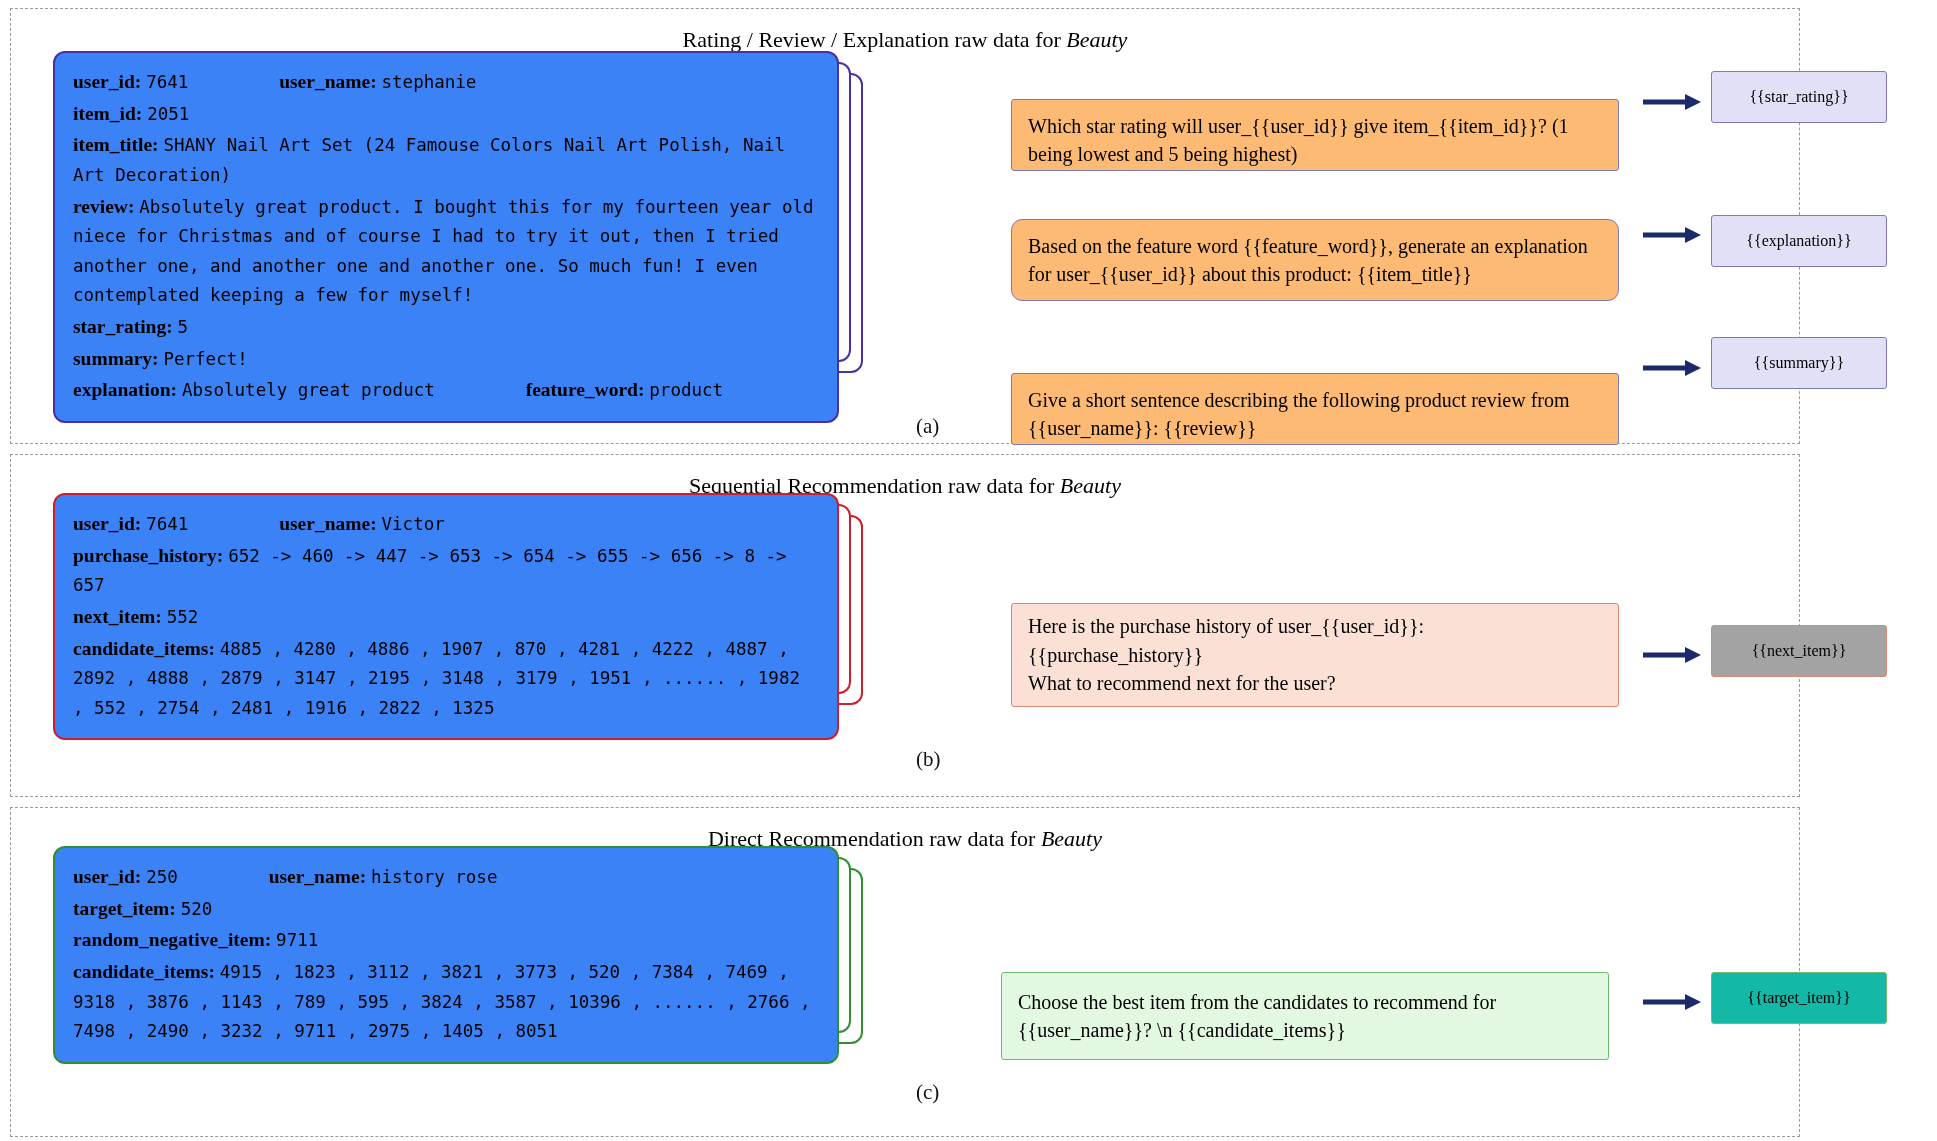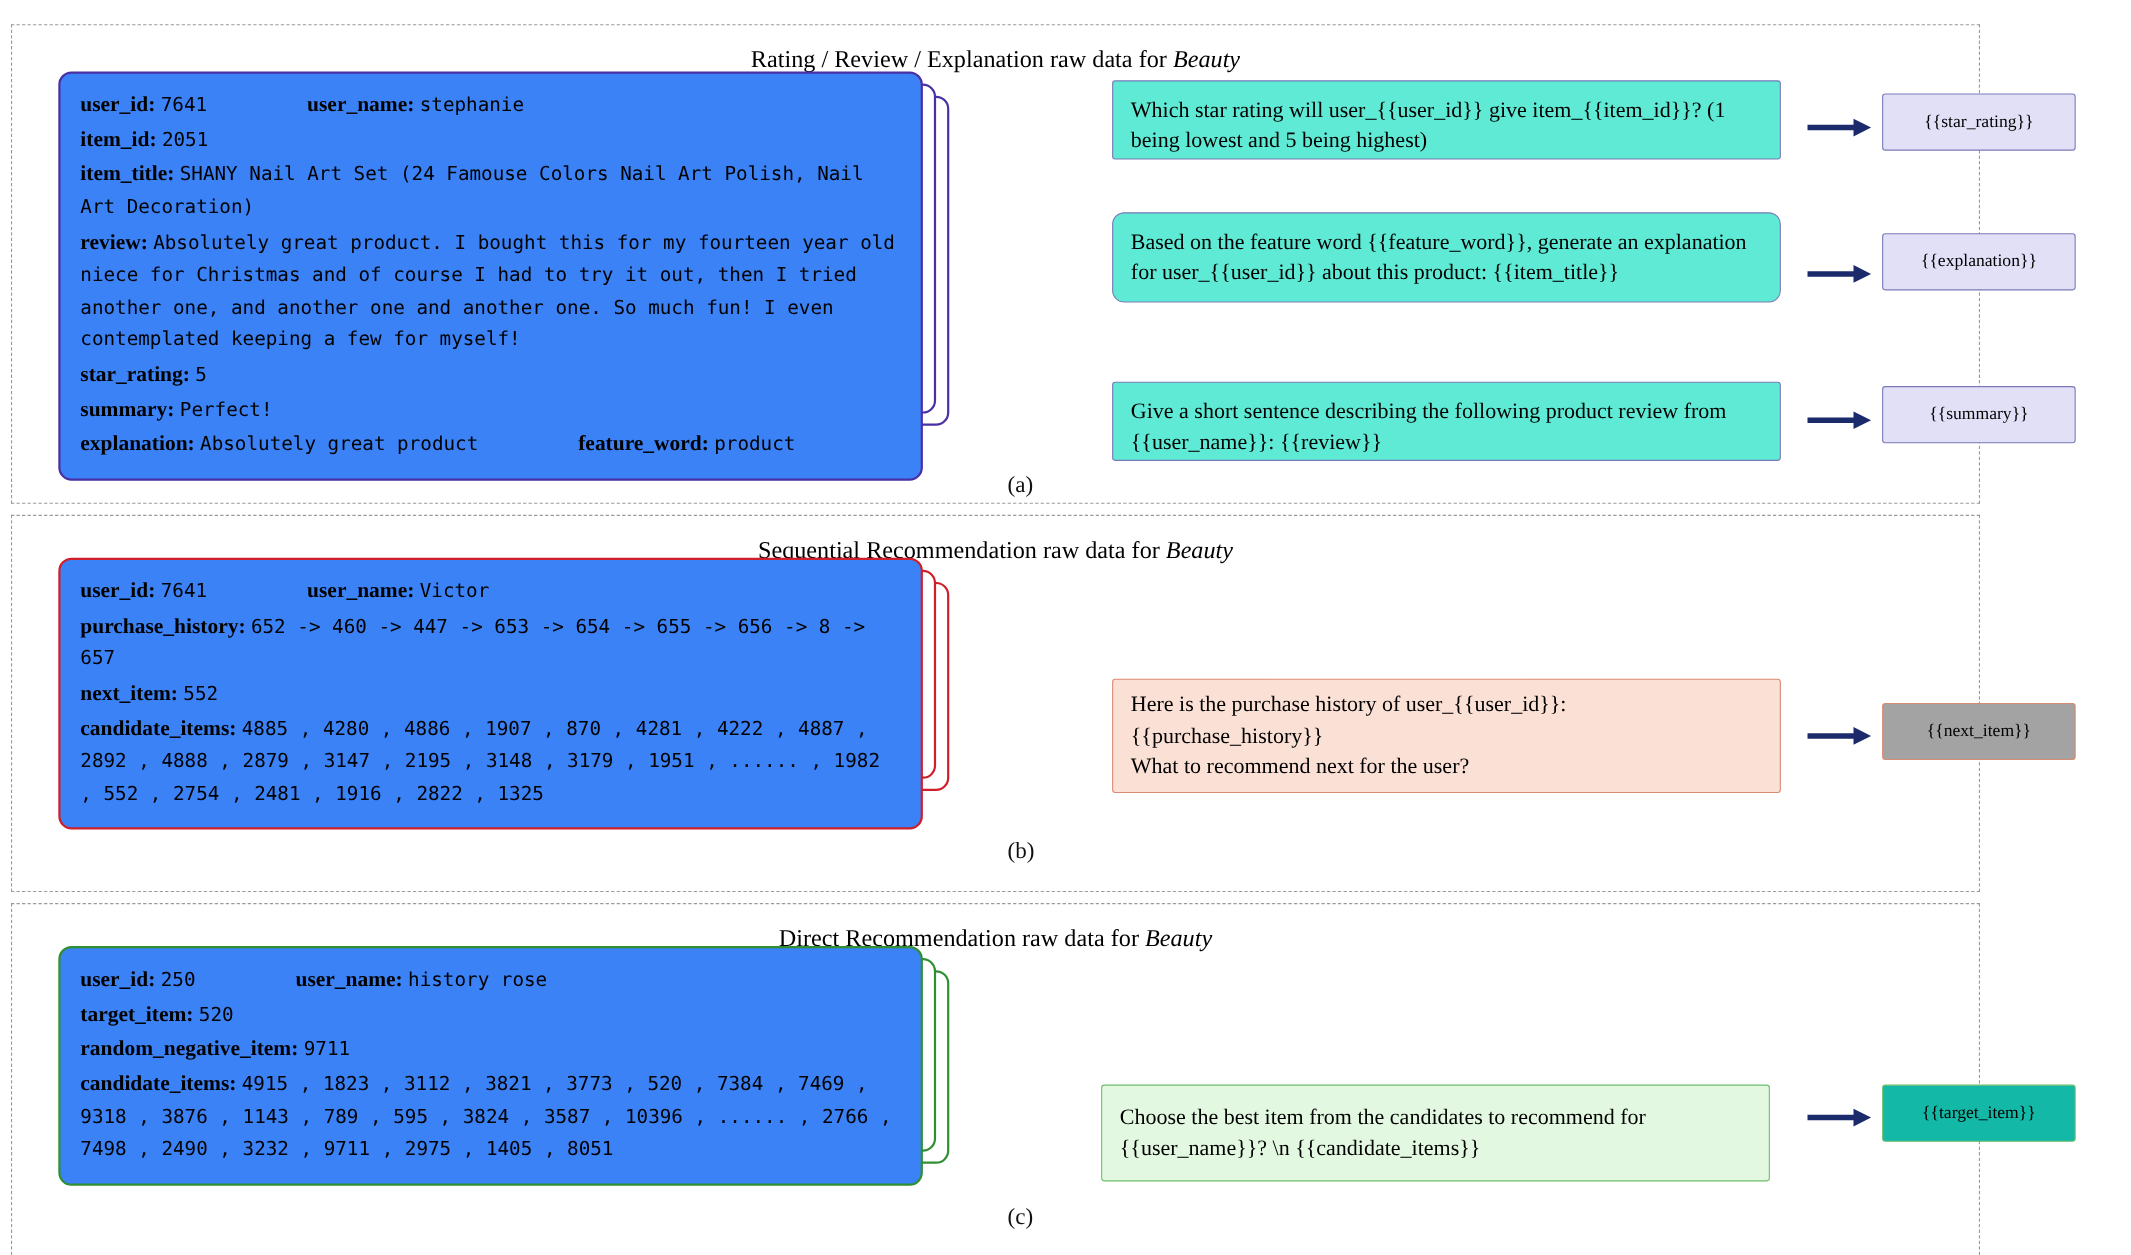--- a/index.html
+++ b/index.html
@@ -13,21 +13,21 @@
     font-family: "Liberation Serif", serif;
     color: #000000;
     position: relative;
     overflow: hidden;
   }
   .page {
     position: relative;
     width: 1810px;
     height: 1141px;
     box-sizing: border-box;
-    padding: 22px 10px;
+    padding: 8px 10px;
   }
 
   
   .section {
     position: relative;
     box-sizing: border-box;
     border: 1.5px dashed #9a9a9a;
     margin-bottom: 10px;
   }
   .section.a { height: 436px; }
@@ -87,21 +87,21 @@
 
   
   .prompt {
     position: absolute;
     box-sizing: border-box;
     border-radius: 3px;
     font-size: 20px;
     line-height: 1.42;
     padding: 12px 16px;
   }
-  .prompt.lavender { background: #5eead4; border: 1.4px solid #7a7ab8; }
+  .prompt.lavender { background: #fdba74; border: 1.4px solid #7a7ab8; margin-top: 40px; }
   .prompt.peach    { background: #fbe0d6; border: 1.4px solid #d98a72; }
   .prompt.mint     { background: #e3f8e1; border: 1.4px solid #6fbd6c; }
 
   .target {
     position: absolute;
     box-sizing: border-box;
     border-radius: 3px;
     display: flex;
     align-items: center;
     justify-content: center;
@@ -178,21 +178,21 @@
 
     <div class="prompt lavender" style="left:1000px; top:170px; width:608px; height:82px;border-radius:11px;">
       <span>Based on the feature word {{feature_word}}, generate an explanation for user_{{user_id}} about this product: {{item_title}}</span>
     </div>
     <div class="arrow" style="left:1632px; top:215px;">
       <svg width="60" height="22" viewBox="0 0 60 22">
           <line x1="0" y1="11" x2="44" y2="11" stroke="#1b2a6b" stroke-width="5"></line>
           <polygon points="42,3 58,11 42,19" fill="#1b2a6b"></polygon>
         </svg>
     </div>
-    <div class="target lavender" style="left:1700px; top:189px; width:176px; height:52px;">
+    <div class="target lavender" style="left:1700px; top:206px; width:176px; height:52px;">
       <span>{{explanation}}</span>
     </div>
 
     <div class="prompt lavender" style="left:1000px; top:324px; width:608px; height:72px;">
       <span>Give a short sentence describing the following product review from {{user_name}}: {{review}}</span>
     </div>
     <div class="arrow" style="left:1632px; top:348px;">
       <svg width="60" height="22" viewBox="0 0 60 22">
           <line x1="0" y1="11" x2="44" y2="11" stroke="#1b2a6b" stroke-width="5"></line>
           <polygon points="42,3 58,11 42,19" fill="#1b2a6b"></polygon>

